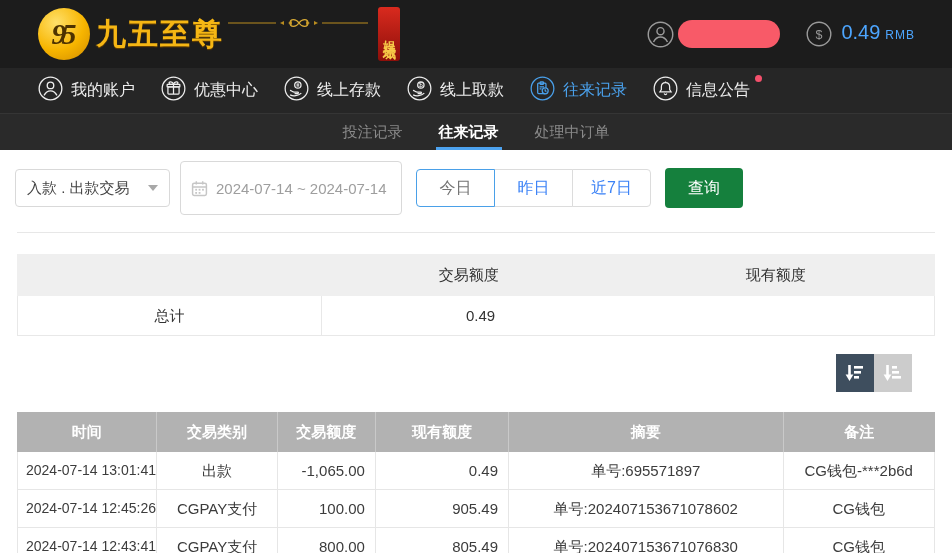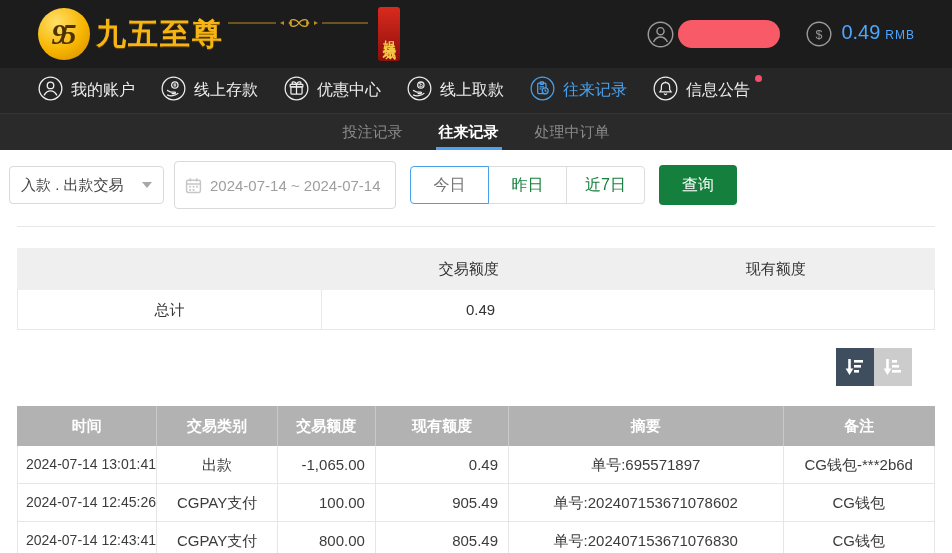--- a/index.html
+++ b/index.html
@@ -44,32 +44,32 @@
   
   .subnav { height: 37px; background: #2a2a2a; border-top: 1px solid #353535;
     display: flex; align-items: center; justify-content: center; gap: 36px; }
   .subtab { height: 100%; display: flex; align-items: center; position: relative;
     font-size: 15px; color: #8a8a8a; cursor: pointer; }
   .subtab.active { color: #ffffff; font-weight: 700; }
   .subtab-underline { position: absolute; left: -3px; right: -3px; bottom: 0;
     height: 3px; background: #4da3f0; }
 
   
-  .filters { display: flex; align-items: center; margin: 11px 9px 0; }
+  .filters { display: flex; align-items: center; margin: 11px 15px 0; }
   .select-box { width: 155px; height: 38px; border: 1px solid #d9d9d9; border-radius: 4px;
     display: flex; align-items: center; justify-content: space-between;
     padding: 0 11px; font-size: 15px; color: #444; cursor: pointer; background: #fff; }
   .caret-down { width: 0; height: 0; border-left: 5px solid transparent;
     border-right: 5px solid transparent; border-top: 6px solid #a8a8a8; }
-  .date-box { width: 222px; height: 48px; border: 1px solid #d9d9d9; border-radius: 4px;
+  .date-box { width: 222px; height: 54px; border: 1px solid #d9d9d9; border-radius: 4px;
     display: flex; align-items: center; gap: 8px; padding: 0 10px; margin-left: 10px;
     font-size: 15px; color: #9e9e9e; cursor: pointer; background: #fff; }
   .quick-group { display: flex; margin-left: 14px; }
   .qbtn { width: 79px; height: 38px; background: #fff; border: 1px solid #dcdcdc;
-    color: #15803d; font-size: 16px; display: grid; place-items: center;
+    color: #3b82f6; font-size: 16px; display: grid; place-items: center;
     cursor: pointer; margin-left: -1px; }
   .qbtn:first-child { border-radius: 4px 0 0 4px; margin-left: 0; }
   .qbtn:last-child { border-radius: 0 4px 4px 0; }
   .qbtn.active { border-color: #4aa0e8; color: #737373; position: relative; z-index: 1; }
   .search-btn { width: 78px; height: 40px; margin-left: 14px; background: #15803d;
     border: none; border-radius: 4px; color: #fff; font-size: 16px; cursor: pointer;
     font-family: inherit; }
 
   .divider { margin: 17px 17px 0; border-top: 1px solid #e7e7e7; }
 
@@ -146,36 +146,36 @@
       <span class="nav-icon"><svg viewBox="0 0 26 26" width="25" height="25" fill="none" stroke="currentColor" stroke-width="1.4">
           <circle cx="13" cy="13" r="11.8"></circle>
           <circle cx="13" cy="9.8" r="3.4"></circle>
           <path d="M6.3 20.2c1.6-3.2 4.1-4.8 6.7-4.8s5.1 1.6 6.7 4.8"></path>
         </svg></span>
       <span class="nav-label">我的账户</span>
     </div>
     <div class="nav-item">
       <span class="nav-icon"><svg viewBox="0 0 26 26" width="25" height="25" fill="none" stroke="currentColor" stroke-width="1.3">
           <circle cx="13" cy="13" r="11.8"></circle>
+          <rect x="7.2" y="11.4" width="11.6" height="7.4" rx="0.8"></rect>
+          <rect x="6.4" y="8.6" width="13.2" height="2.8" rx="0.6"></rect>
+          <path d="M13 8.4c-1.2-2.6-4.6-2.9-4.6-1s2.8 1.4 4.6 1zm0 0c1.2-2.6 4.6-2.9 4.6-1s-2.8 1.4-4.6 1z"></path>
+          <path d="M13 8.6v10.2"></path>
+        </svg></span>
+      <span class="nav-label">优惠中心</span>
+    </div>
+    <div class="nav-item">
+      <span class="nav-icon"><svg viewBox="0 0 26 26" width="25" height="25" fill="none" stroke="currentColor" stroke-width="1.3">
+          <circle cx="13" cy="13" r="11.8"></circle>
           <circle cx="14.4" cy="9.4" r="3.3"></circle>
           <path d="M13 8.4h2.8M13 10.2h2.8"></path>
           <path d="M6.2 15c1.8.2 2.6 1.7 4.4 1.7h3.6c1.1 0 1.1 1.6 0 1.6h-3.2"></path>
           <path d="M6.4 19.6c3.2 1.8 8.4 1.2 11.6-1.8"></path>
         </svg></span>
       <span class="nav-label">线上存款</span>
-    </div>
-    <div class="nav-item">
-      <span class="nav-icon"><svg viewBox="0 0 26 26" width="25" height="25" fill="none" stroke="currentColor" stroke-width="1.3">
-          <circle cx="13" cy="13" r="11.8"></circle>
-          <rect x="7.2" y="11.4" width="11.6" height="7.4" rx="0.8"></rect>
-          <rect x="6.4" y="8.6" width="13.2" height="2.8" rx="0.6"></rect>
-          <path d="M13 8.4c-1.2-2.6-4.6-2.9-4.6-1s2.8 1.4 4.6 1zm0 0c1.2-2.6 4.6-2.9 4.6-1s-2.8 1.4-4.6 1z"></path>
-          <path d="M13 8.6v10.2"></path>
-        </svg></span>
-      <span class="nav-label">优惠中心</span>
     </div>
     <div class="nav-item">
       <span class="nav-icon"><svg viewBox="0 0 26 26" width="25" height="25" fill="none" stroke="currentColor" stroke-width="1.3">
           <circle cx="13" cy="13" r="11.8"></circle>
           <circle cx="14.4" cy="9.4" r="3.3"></circle>
           <text x="14.4" y="11.9" font-size="7.5" text-anchor="middle" fill="currentColor" stroke="none">$</text>
           <path d="M6.2 15c1.8.2 2.6 1.7 4.4 1.7h3.6c1.1 0 1.1 1.6 0 1.6h-3.2"></path>
           <path d="M6.4 19.6c3.2 1.8 8.4 1.2 11.6-1.8"></path>
         </svg></span>
       <span class="nav-label">线上取款</span>

